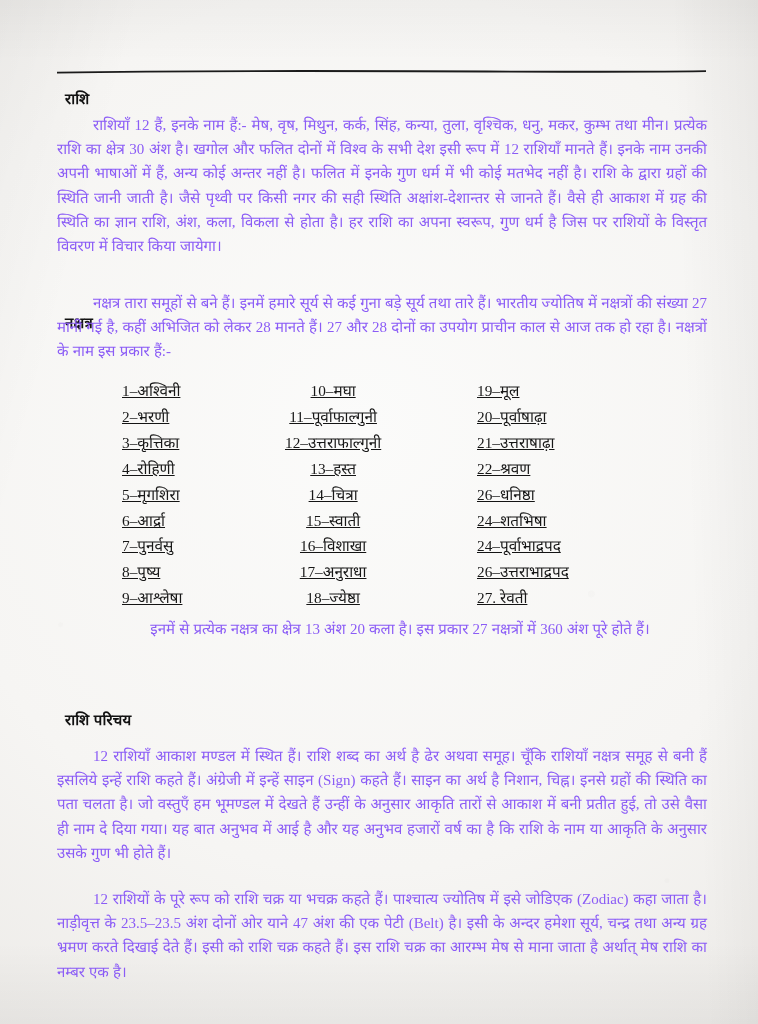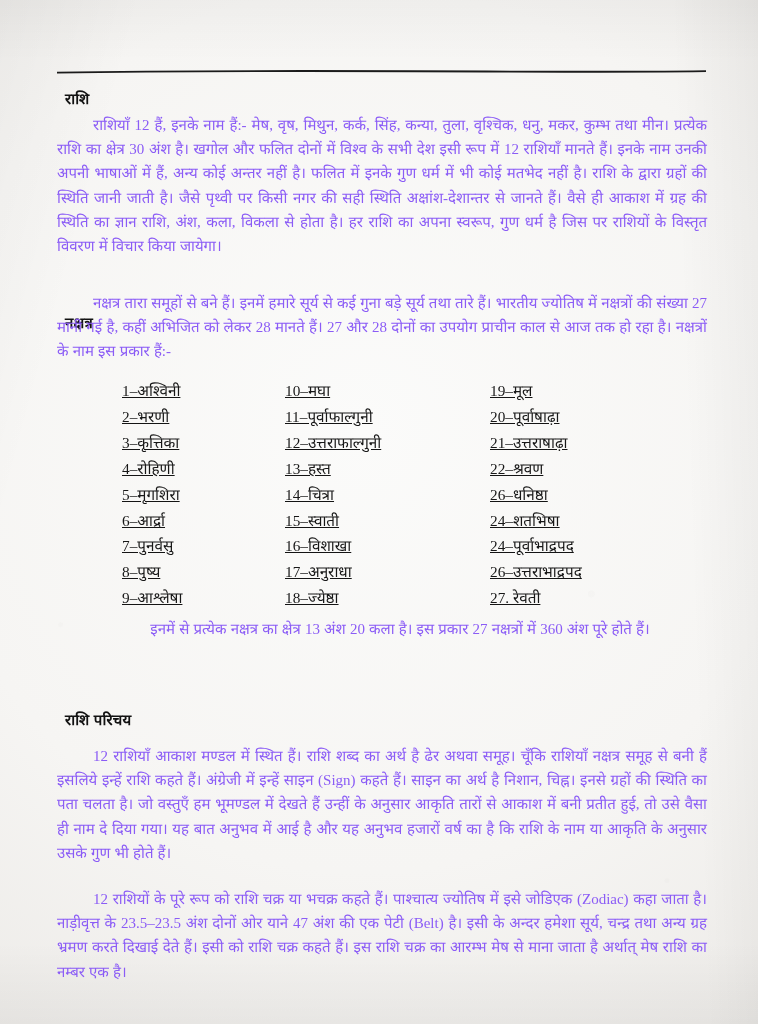--- a/index.html
+++ b/index.html
@@ -123,22 +123,22 @@
     top: 378px;
     width: 650px;
     height: 236px;
   }
   .nak-col {
     position: absolute;
     top: 0;
     text-decoration: underline;
   }
   .nak-col.c1 { left: 65px; }
-  .nak-col.c2 { left: 228px; }
-  .nak-col.c3 { left: 433px; }
+  .nak-col.c2 { left: 228px; text-align: center; }
+  .nak-col.c3 { left: 420px; }
   .nak-item {
     font-size: 15.3px;
     line-height: 25.9px;
     color: #171717;
     white-space: nowrap;
   }
 
   
   .para, .nak-item, .runhead-folio {
     font-variant-numeric: lining-nums;

